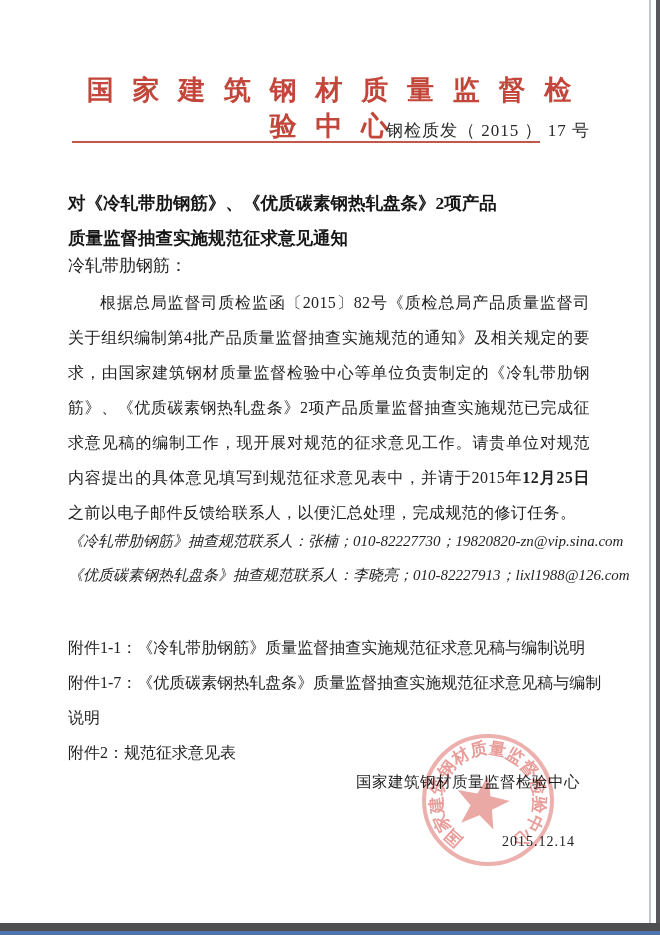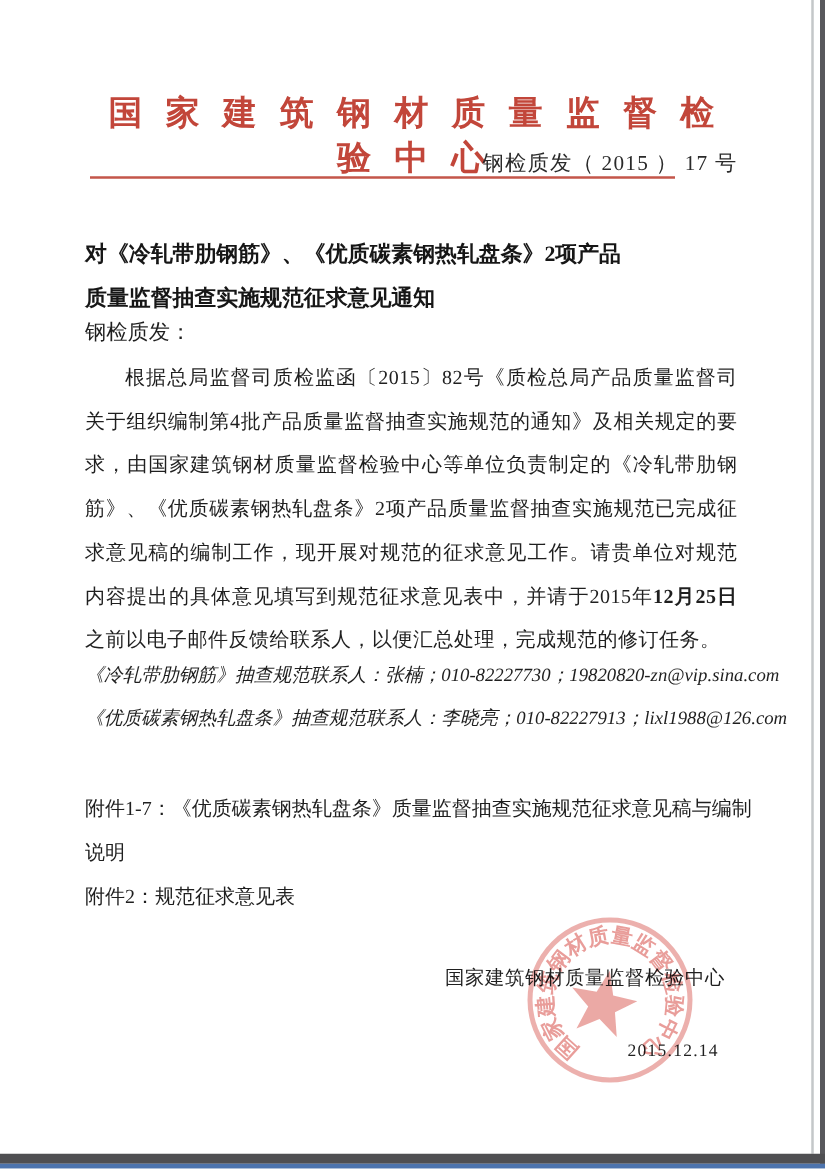--- a/index.html
+++ b/index.html
@@ -51,30 +51,31 @@
 
   <div class="abs doc-number">钢检质发（ 2015 ）  17 号</div>
 
   <div class="abs red-rule" style="background: rgb(196, 86, 74);"></div>
 
   <div class="abs doc-title">
     <div>对《冷轧带肋钢筋》、《优质碳素钢热轧盘条》2项产品</div>
     <div>质量监督抽查实施规范征求意见通知</div>
   </div>
 
-  <div class="abs salutation">钢检质发：</div>
+  <div class="abs salutation">冷轧带肋钢筋：</div>
 
   <div class="abs body-par"><span>根据总局监督司质检监函〔2015〕82号《质检总局产品质量监督司关于组织编制第4批产品质量监督抽查实施规范的通知》及相关规定的要求，由国家建筑钢材质量监督检验中心等单位负责制定的《冷轧带肋钢筋》、《优质碳素钢热轧盘条》2项产品质量监督抽查实施规范已完成征求意见稿的编制工作，现开展对规范的征求意见工作。请贵单位对规范内容提出的具体意见填写到规范征求意见表中，并请于2015年</span><b>12月25日</b><span>之前以电子邮件反馈给联系人，以便汇总处理，完成规范的修订任务。</span></div>
 
   <div class="abs contacts">
     <div>《冷轧带肋钢筋》抽查规范联系人：张楠；010-82227730；19820820-zn@vip.sina.com</div>
     <div>《优质碳素钢热轧盘条》抽查规范联系人：李晓亮；010-82227913；lixl1988@126.com</div>
   </div>
 
   <div class="abs attachments">
+    <div>附件1-1：《冷轧带肋钢筋》质量监督抽查实施规范征求意见稿与编制说明</div>
     <div>附件1-7：《优质碳素钢热轧盘条》质量监督抽查实施规范征求意见稿与编制说明</div>
     <div>附件2：规范征求意见表</div>
   </div>
 
   <div class="abs sig-org">国家建筑钢材质量监督检验中心</div>
 
   <div class="abs sig-date">2015.12.14</div>
 
   <div class="abs seal">
     <svg id="seal-svg" width="150" height="150" viewBox="0 0 150 150">

